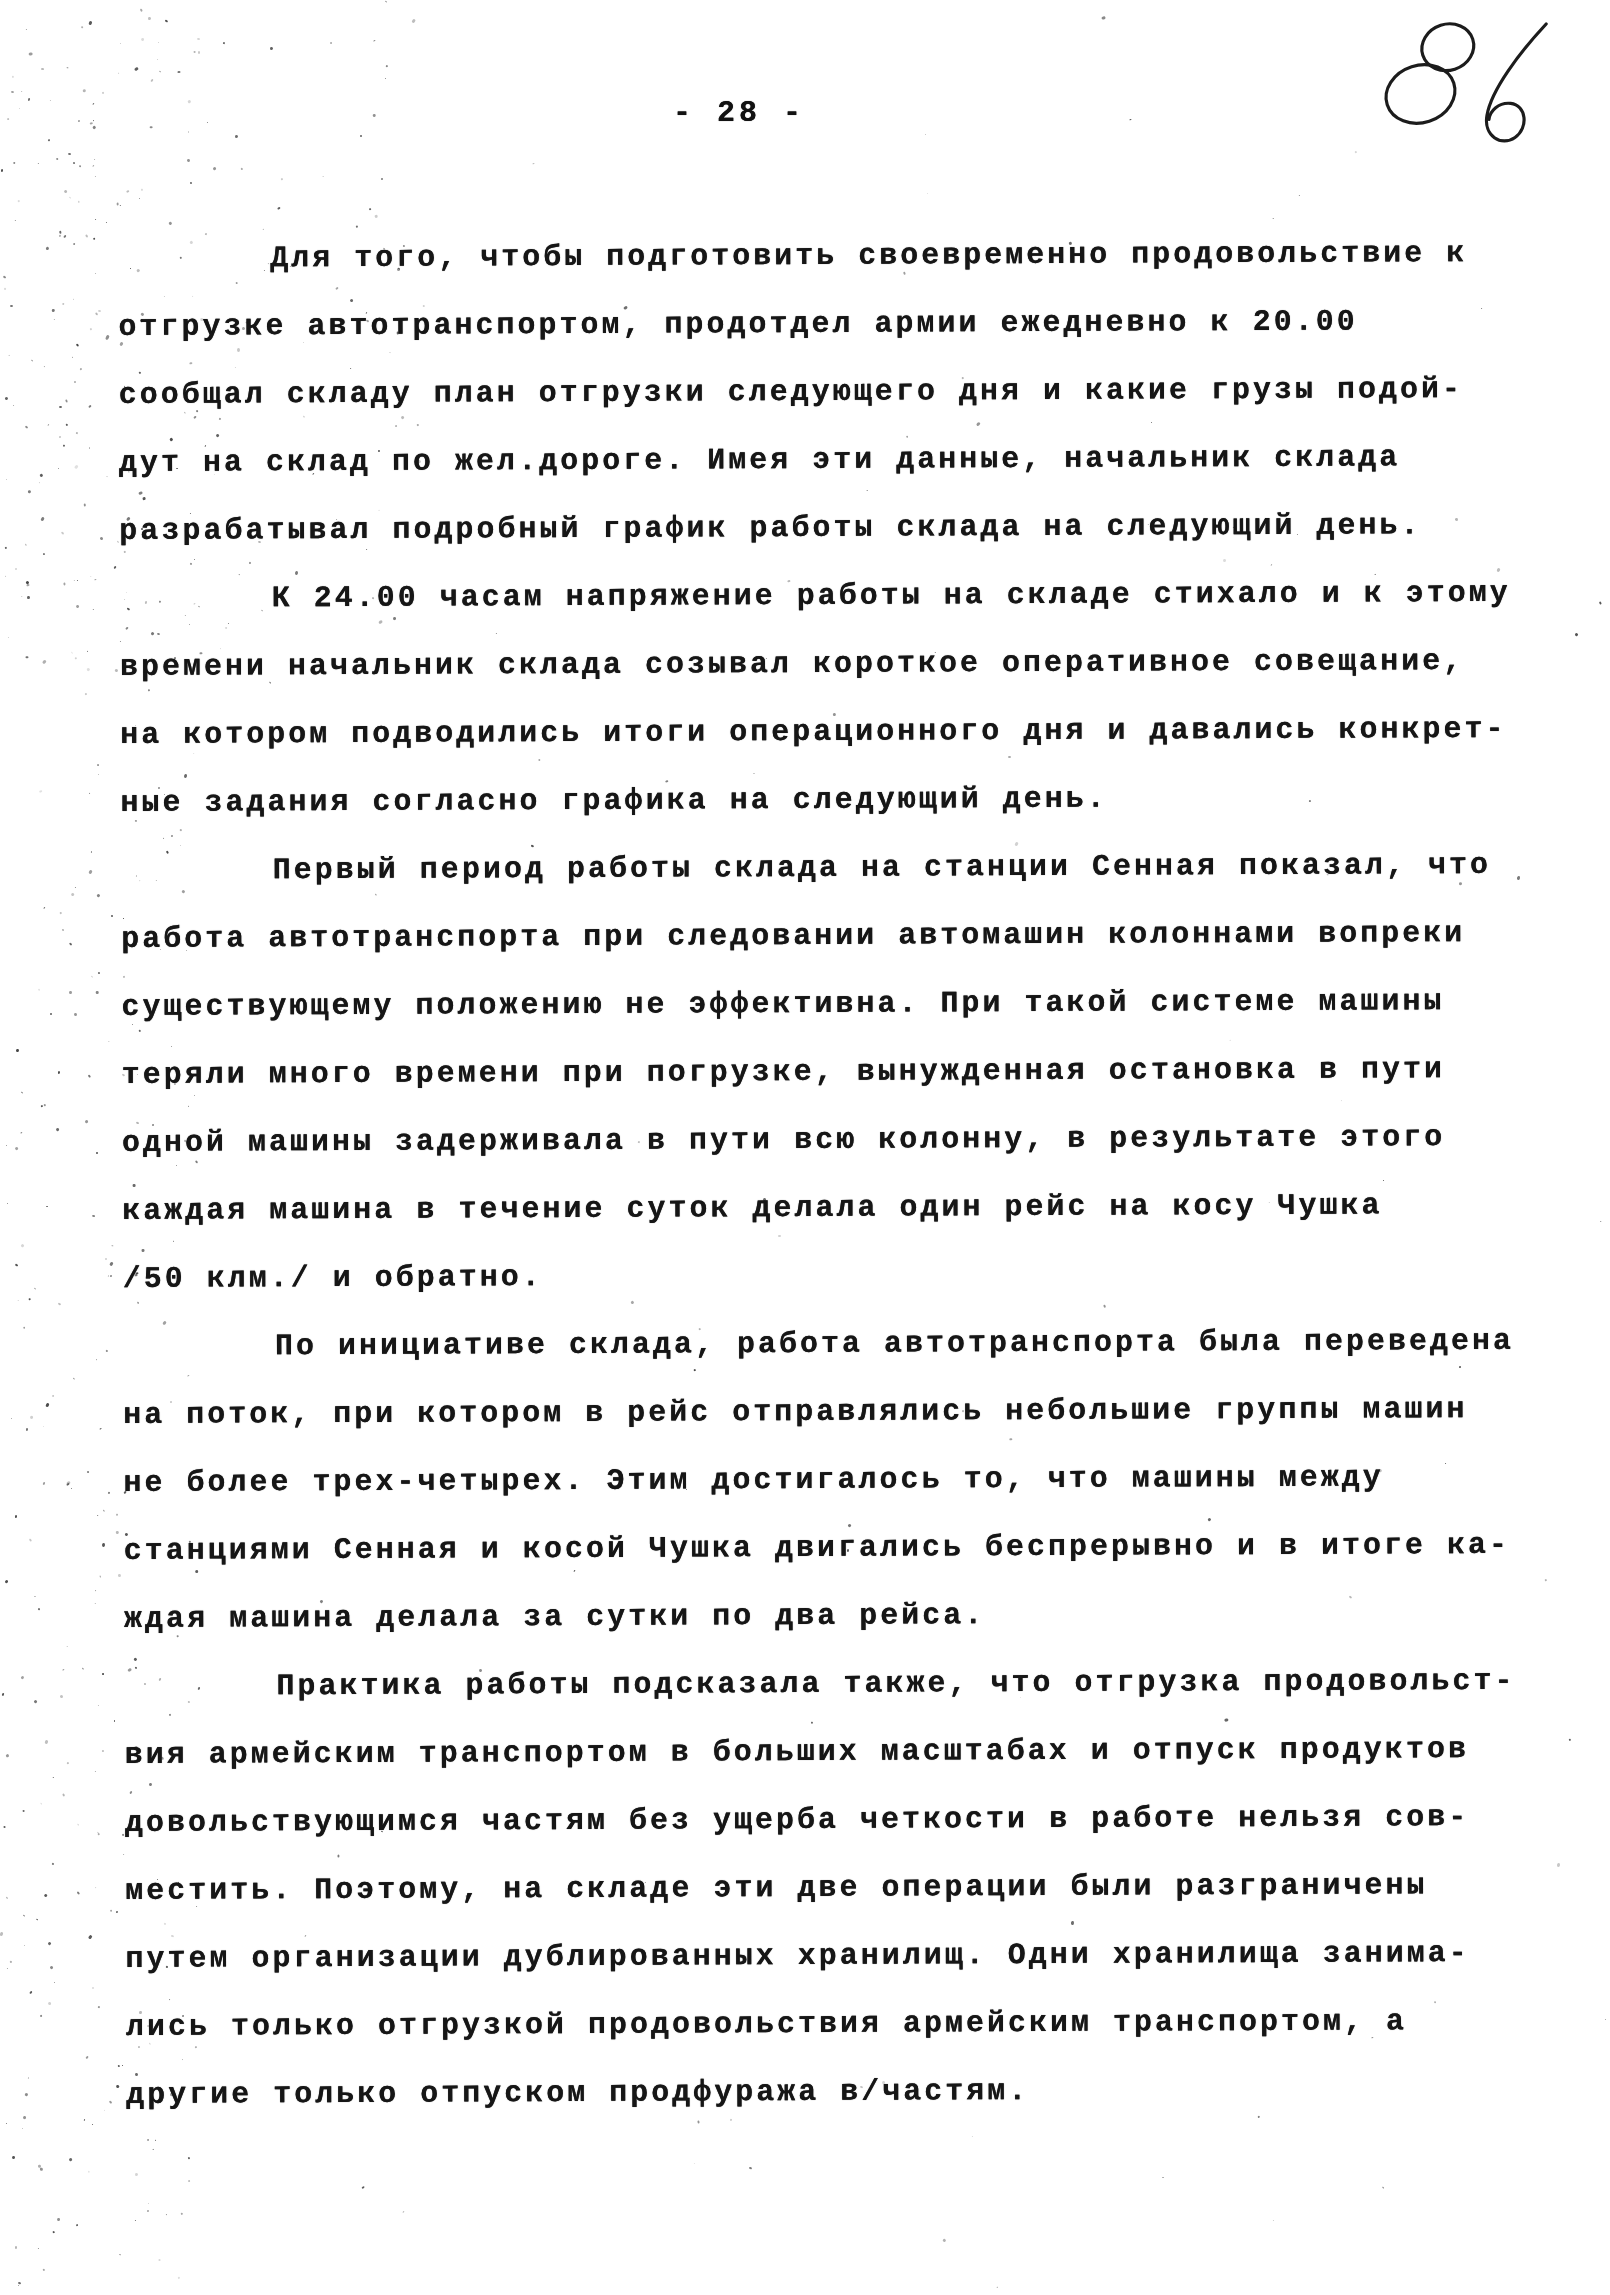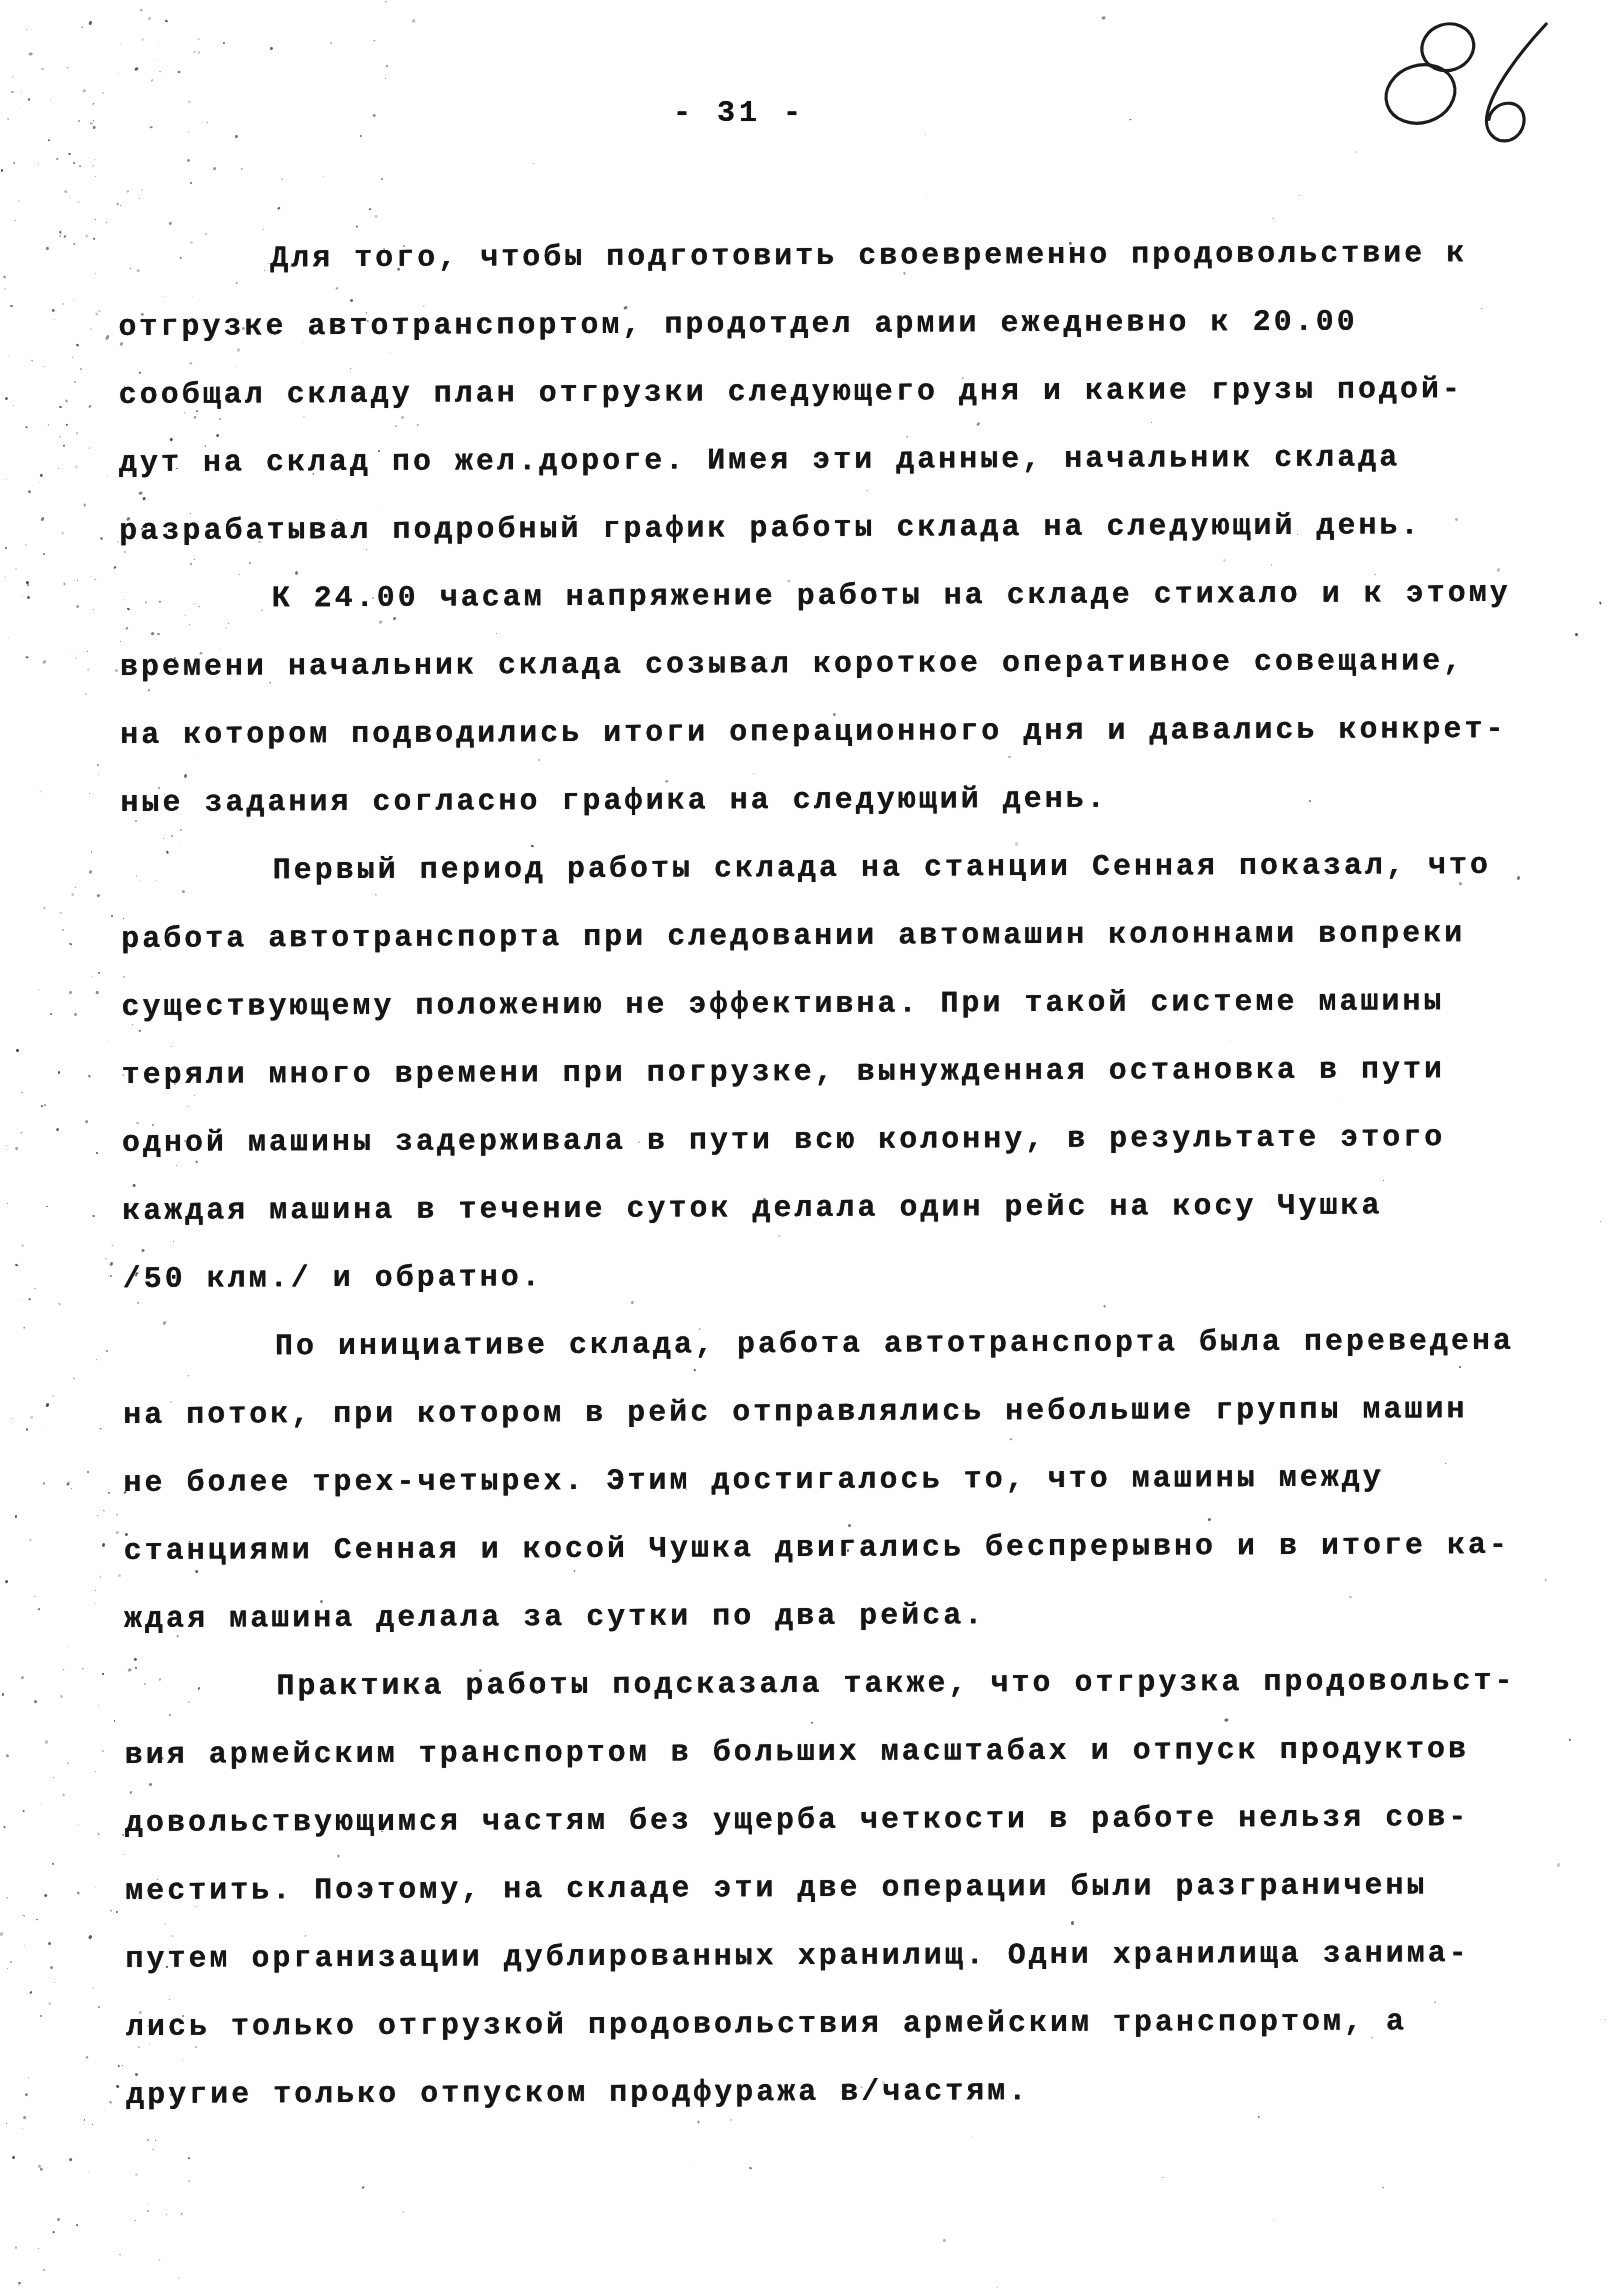--- a/index.html
+++ b/index.html
@@ -696,21 +696,21 @@
       <div class="speck" style="left: 141px; top: 528px; width: 2.4px; height: 1.9px; opacity: 0.63; transform: rotate(19deg);"></div>
       <div class="speck" style="left: 136px; top: 875px; width: 1.4px; height: 1.7px; opacity: 0.26; transform: rotate(10deg);"></div>
       <div class="speck" style="left: 69px; top: 943px; width: 3px; height: 2.4px; opacity: 0.6; transform: rotate(45deg);"></div>
       <div class="speck" style="left: 137px; top: 269px; width: 2.6px; height: 2.6px; opacity: 0.26; transform: rotate(50deg);"></div>
       <div class="speck" style="left: 82px; top: 1668px; width: 1.6px; height: 1.1px; opacity: 0.54; transform: rotate(55deg);"></div>
       <div class="speck" style="left: 135px; top: 67px; width: 2.9px; height: 3.9px; opacity: 0.64; transform: rotate(66deg);"></div>
       <div class="speck" style="left: 190px; top: 513px; width: 0.9px; height: 0.7px; opacity: 0.62; transform: rotate(16deg);"></div>
       <div class="speck" style="left: 92px; top: 1987px; width: 1.9px; height: 2px; opacity: 0.15; transform: rotate(1deg);"></div>
     </div>
 
-  <div class="page-number">- 31 -</div>
+  <div class="page-number">- 28 -</div>
 
   <div>
     <span class="sr-only">86</span>
     <svg class="handwritten" viewBox="0 0 260 200">
       <g transform="rotate(6 130 100)" fill="none" stroke="#1c1c1c" stroke-width="4" stroke-linecap="round">
         <ellipse cx="92" cy="48" rx="33" ry="29" transform="rotate(-24 92 48)"></ellipse>
         <ellipse cx="64" cy="110" rx="44" ry="36" transform="rotate(-24 64 110)"></ellipse>
         <path d="M212,6 C182,46 152,96 150,128 C148,154 172,166 188,152 C204,138 198,110 178,110 C163,110 153,122 153,133"></path>
       </g>
     </svg>

